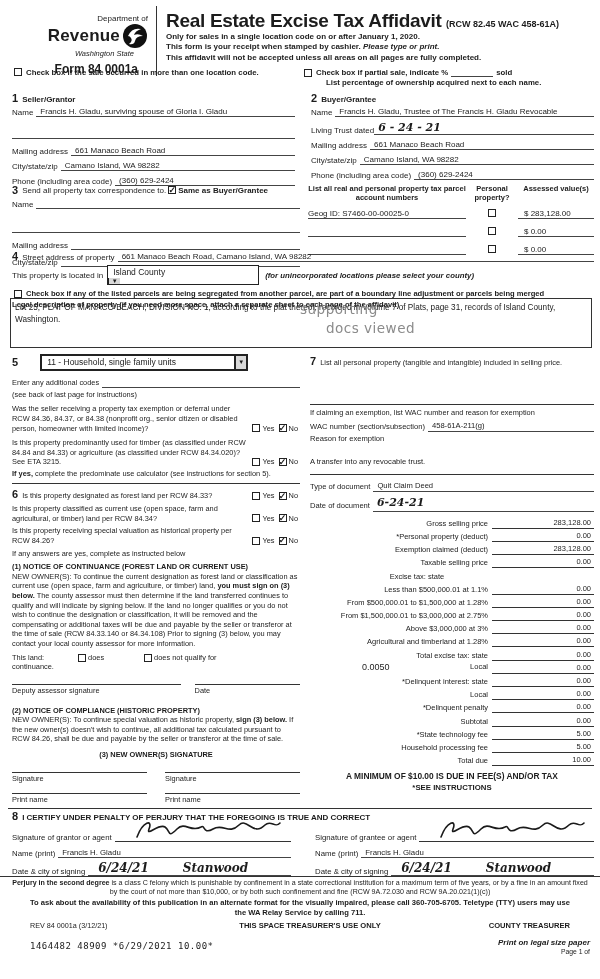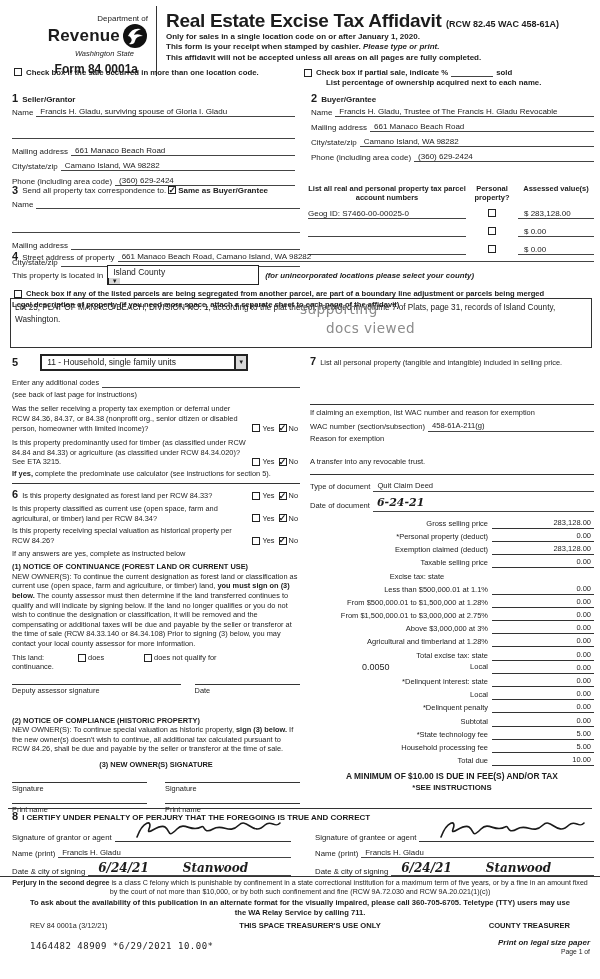--- a/index.html
+++ b/index.html
@@ -125,20 +125,24 @@
           <span class="lab">Phone (including area code)</span>
           <span class="fl"><span class="val">(360) 629-2424</span></span>
         </div>
     </div>
     <div>
       <div><span class="secnum">2</span><span class="b">Buyer/Grantee</span></div>
       <div class="row" style="margin-top:3px;">
           <span class="lab">Name</span>
           <span class="fl"><span class="val">Francis H. Gladu, Trustee of The Francis H. Gladu Revocable</span></span>
         </div>
+      <div class="row" style="margin-top:4px;">
+          <span class="fl" style="flex:0 0 auto; border:none;"><span>Living Trust dated</span></span>
+          <span class="fl"><span class="val hand">6 - 24 - 21</span></span>
+        </div>
       <div class="row" style="margin-top:5px;">
           <span class="lab">Mailing address</span>
           <span class="fl"><span class="val">661 Manaco Beach Road</span></span>
         </div>
       <div class="row" style="margin-top:5px;">
           <span class="lab">City/state/zip</span>
           <span class="fl"><span class="val">Camano Island, WA  98282</span></span>
         </div>
       <div class="row" style="margin-top:5px;">
           <span class="lab">Phone (including area code)</span>
@@ -309,21 +313,21 @@
         <div style="flex:1.6;">
           <div class="hline" style="height:1px;"></div>
           <div style="margin-top:1px;">Deputy assessor signature</div>
         </div>
         <div style="flex:1;">
           <div class="hline" style="height:1px;"></div>
           <div style="margin-top:1px;">Date</div>
         </div>
       </div>
 
-      <p class="small b" style="margin-top:20px;">(2) NOTICE OF COMPLIANCE (HISTORIC PROPERTY)</p>
+      <p class="small b" style="margin-top:10px;">(2) NOTICE OF COMPLIANCE (HISTORIC PROPERTY)</p>
       <p class="small"><span>NEW OWNER(S): To continue special valuation as historic property, </span><b>sign (3) below.</b><span> If the new owner(s) doesn't wish to continue, all additional tax calculated pursuant to RCW 84.26, shall be due and payable by the seller or transferor at the time of sale.</span></p>
 
       <p class="small b" style="text-align:center; margin-top:6px;">(3) NEW OWNER(S) SIGNATURE</p>
 
       <div style="display:flex; gap:18px; margin-top:12px;">
         <div style="flex:1;">
           <div class="hline"></div>
           <div style="margin-top:1px;">Signature</div>
         </div>
         <div style="flex:1;">

